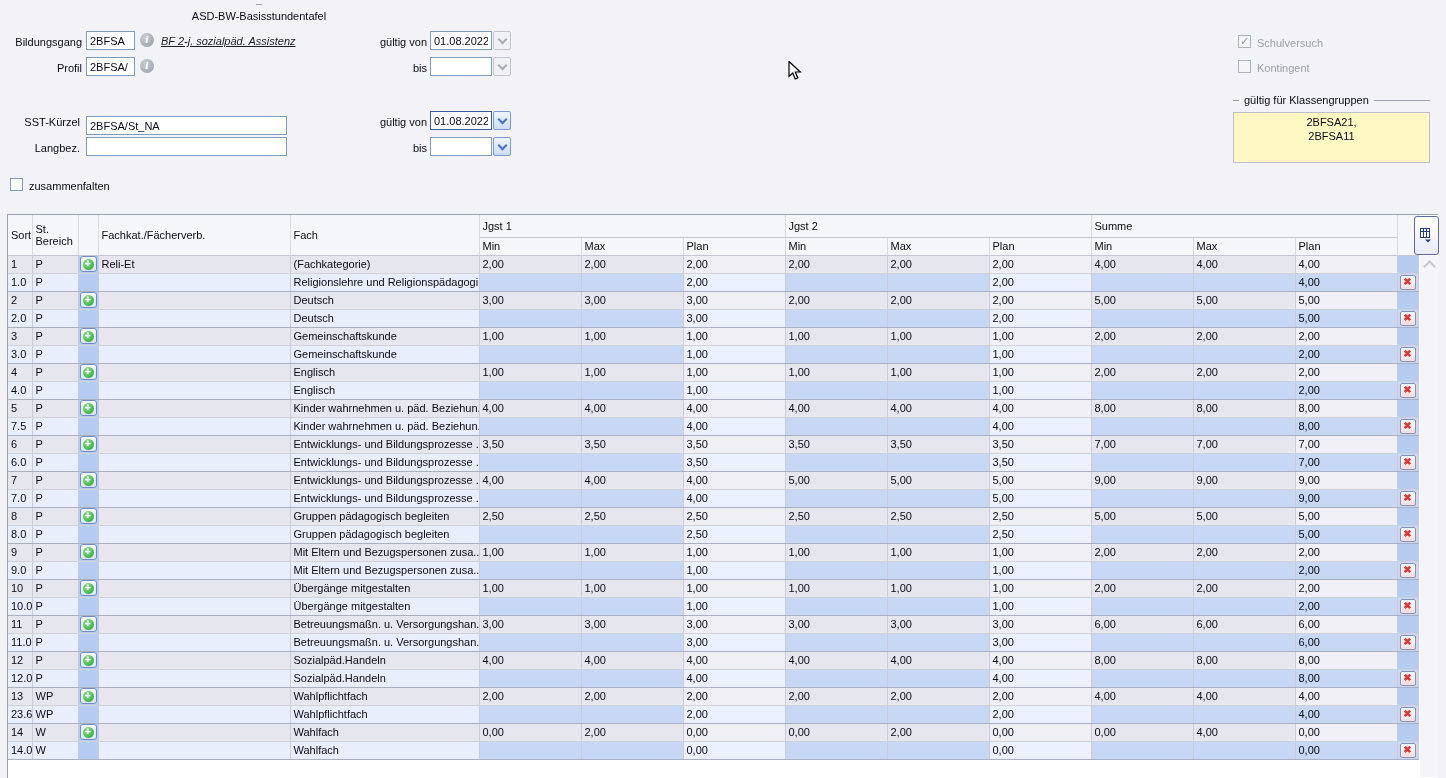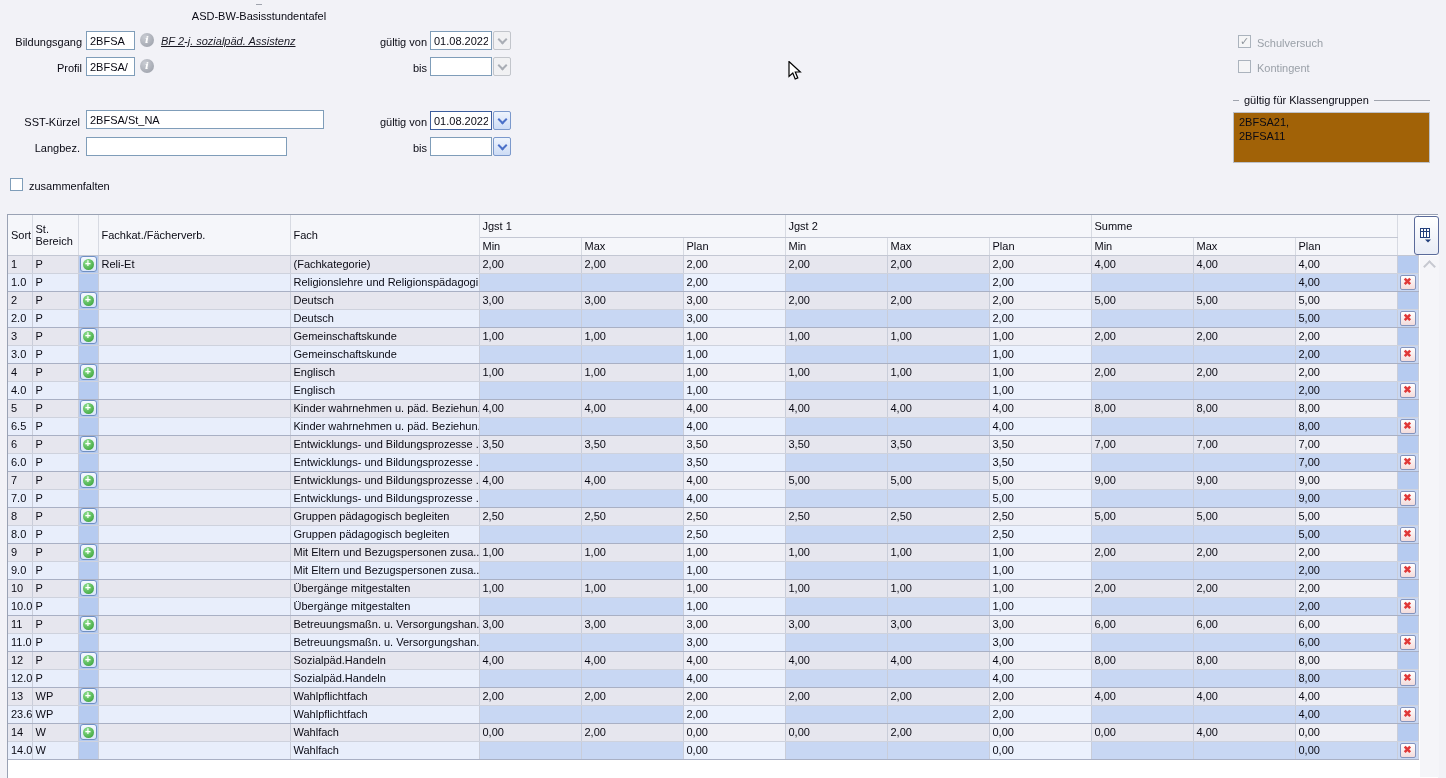--- a/index.html
+++ b/index.html
@@ -31,22 +31,22 @@
 
   .infoicon{position:absolute;width:14px;height:14px;border-radius:50%;
         background:radial-gradient(circle at 35% 30%,#c9ccd3,#989ca6);color:#fff;
         font:italic bold 10px "DejaVu Serif",serif;text-align:center;line-height:14px;}
   .desc{position:absolute;font-style:italic;line-height:11px;color:#1a1a24;text-decoration:underline;}
 
   .chk{position:absolute;width:13px;height:13px;background:#fff;border:1px solid #7f9db9;
        box-sizing:border-box;font-size:11px;line-height:10px;text-align:center;color:#8f959d;}
   .chk.dis{background:#f5f5f6;border-color:#abb3bd;}
 
-  .listbox{position:absolute;background:#a16207;border:1px solid #bcc0c8;box-sizing:border-box;
-       padding:2px 5px;line-height:14px;white-space:pre-line;}
+  .listbox{position:absolute;background:#fef9c3;border:1px solid #bcc0c8;box-sizing:border-box;
+       padding:2px 21px;line-height:14px;white-space:pre-line;text-align:center;}
 
   
   .grid{position:absolute;left:7px;top:214px;width:1431px;height:564px;background:#fff;
         border-left:1px solid #9aa2b4;border-top:1px solid #9aa2b4;box-sizing:border-box;}
   table{border-collapse:collapse;table-layout:fixed;width:1410px;}
   th,td{font-weight:normal;text-align:left;padding:0 1px 0 3px;height:18px;box-sizing:border-box;
         overflow:hidden;white-space:nowrap;font-size:11px;}
   thead th{background:#f5f6fa;border-right:1px solid #d7dae2;border-bottom:1px solid #c3c7d3;
         vertical-align:middle;}
   tr.h1 th{height:22px;}
@@ -112,21 +112,21 @@
       <span class="chev"></span>
     </button>
 
   <div class="chk dis" style="left:1238px;top:35px;"><span>✓</span></div>
   <div class="lbl dis-t" style="left:1257px;top:36px;">Schulversuch</div>
   <div class="chk dis" style="left:1238px;top:60px;"></div>
   <div class="lbl dis-t" style="left:1257px;top:61px;">Kontingent</div>
 
 
   <div class="lbl r" style="left:0;top:115px;width:80px;">SST-Kürzel</div>
-  <input class="inp" style="left: 86px; top: 110px; width: 238px;" value="2BFSA/St_NA">
+  <input class="inp" style="left: 86px; top: 116px; width: 201px;" value="2BFSA/St_NA">
   <div class="lbl r" style="left:352px;top:115px;width:75px;">gültig von</div>
   <input class="inp focus" style="left: 430px; top: 111px; width: 62px;" value="01.08.2022">
   <button class="combo-btn en" style="left:493px;top:111px;">
       <span class="chev"></span>
     </button>
 
   <div class="lbl r" style="left:0;top:141px;width:80px;text-align:right;">Langbez.</div>
   <input class="inp" style="left: 86px; top: 137px; width: 201px;" value="">
   <div class="lbl r" style="left:352px;top:141px;width:75px;">bis</div>
   <input class="inp" style="left: 430px; top: 137px; width: 62px;" value="">
@@ -365,21 +365,21 @@
             <td class="pp">4,00</td>
             <td class="pc">4,00</td>
             <td class="pc">4,00</td>
             <td class="pp">4,00</td>
             <td class="pc">8,00</td>
             <td class="pc">8,00</td>
             <td class="pp">8,00</td>
             <td class="ecp"></td>
           </tr>
           <tr class="child">
-            <td class="cl">6.5</td>
+            <td class="cl">7.5</td>
             <td class="cl">P</td>
             <td class="ic"></td>
             <td class="cl"></td>
             <td class="cl">Kinder wahrnehmen u. päd. Beziehun...</td>
             <td class="lk"></td>
             <td class="lk"></td>
             <td class="pe">4,00</td>
             <td class="lk"></td>
             <td class="lk"></td>
             <td class="pe">4,00</td>

